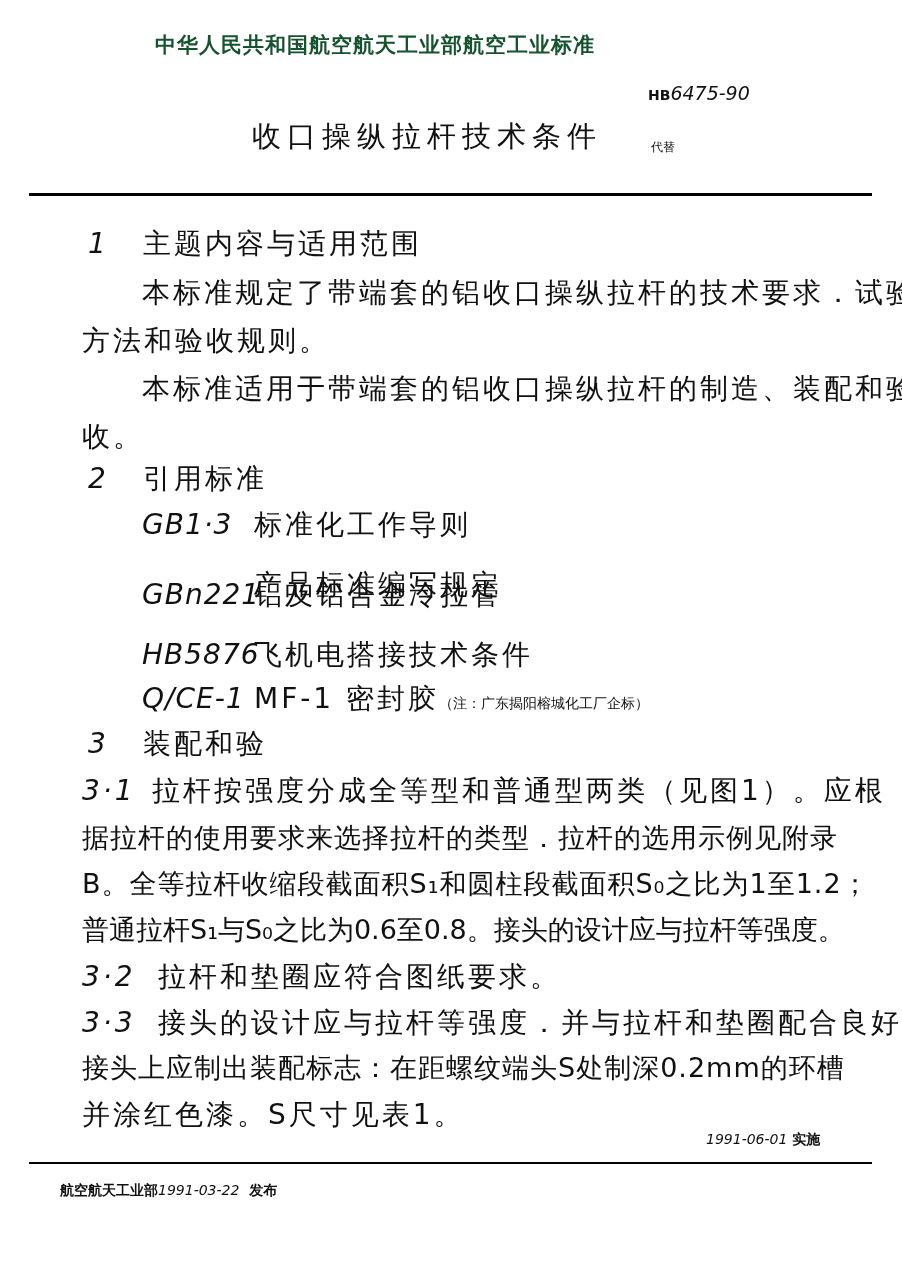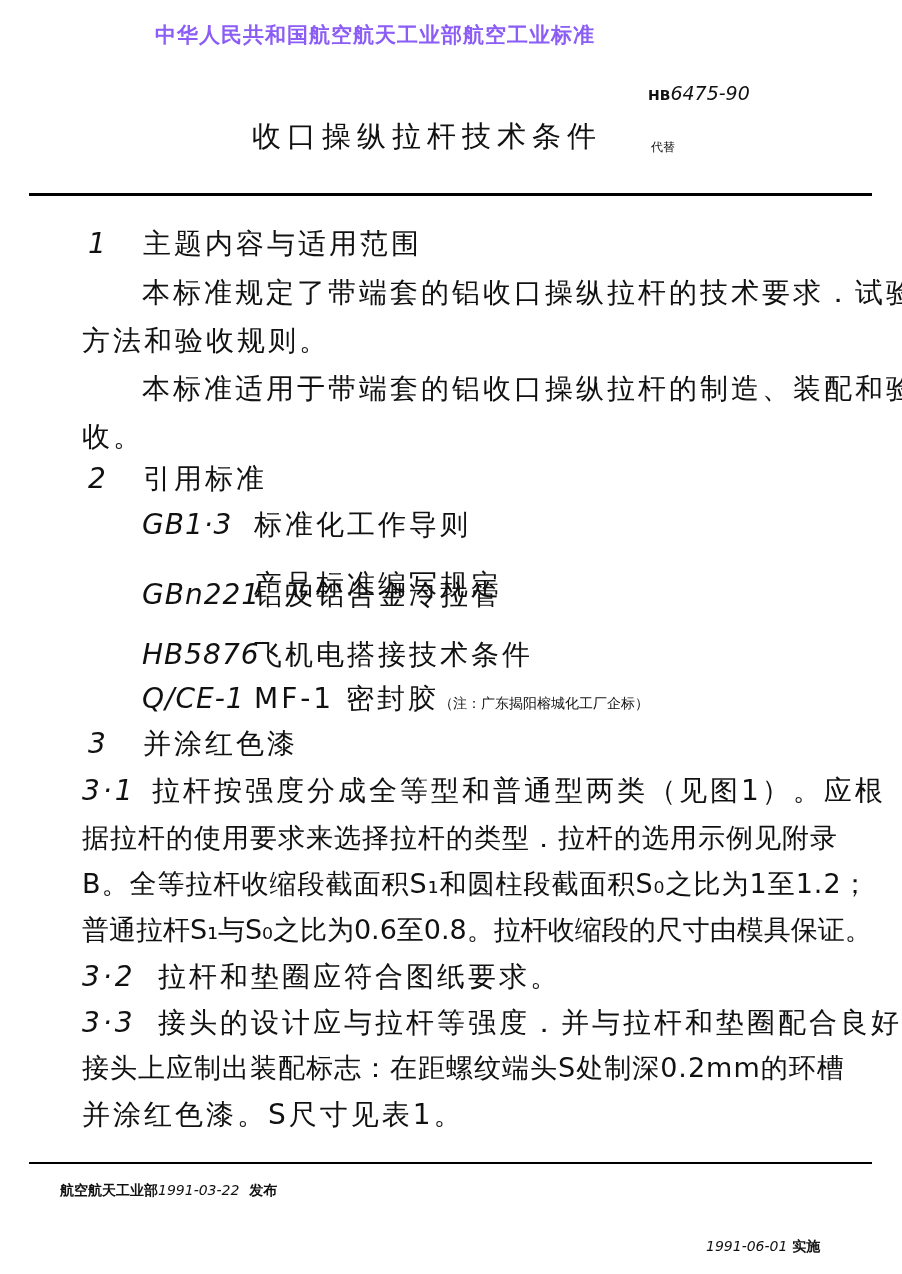--- a/index.html
+++ b/index.html
@@ -2,35 +2,35 @@
 <html><head>
 <meta charset="utf-8">
 <style>
   html, body { margin: 0; padding: 0; background: #ffffff; }
   body {
     width: 902px; height: 1274px; position: relative; overflow: hidden;
     color: #111111;
     font-family: "DejaVu Sans", sans-serif;
   }
   .abs { position: absolute; white-space: nowrap; }
-  .org { left: 155px; top: 21px; font-size: 21px; font-weight: bold; letter-spacing: 1px; color: #8b5cf6; }
+  .org { left: 155px; top: 31px; font-size: 21px; font-weight: bold; letter-spacing: 1px; color: #14532d; }
   .stdno { left: 648px; top: 82px; font-size: 19px; font-style: italic; font-family: "DejaVu Sans", sans-serif; }
   .stdno .hb { font-size: 14px; font-style: normal; font-weight: bold; text-align: right; }
   .doctitle { left: 252px; top: 117px; font-size: 29px; letter-spacing: 6px; }
   .replace { left: 651px; top: 139px; font-size: 12px; font-weight: normal; }
   .rule { position: absolute; left: 29px; width: 843px; height: 3px; background: #000; }
   .rule.top { top: 193px; }
   .rule.bottom { top: 1162px; height: 2px; }
   .num { font-style: italic; font-family: "DejaVu Sans", sans-serif; display: inline-block; }
   .line { position: absolute; white-space: nowrap; font-size: 28px; letter-spacing: 3px; }
   .note { font-size: 14px; letter-spacing: 0; }
 
   .footer-left { left: 60px; top: 1182px; font-size: 14px; font-weight: bold; }
   .footer-left .date, .footer-right .date { font-weight: normal; font-style: italic; }
-  .footer-right { left: 706px; top: 1238px; font-size: 14px; font-weight: bold; }
+  .footer-right { left: 706px; top: 1131px; font-size: 14px; font-weight: bold; }
 </style>
 </head>
 <body>
 
 <div class="abs org">中华人民共和国航空航天工业部航空工业标准</div>
 
 <div class="abs stdno">
   <span class="hb">HB</span><span>6475-90</span>
 </div>
 
@@ -59,29 +59,29 @@
   <span class="num" style="width:112px; letter-spacing:1px;">GBn221</span><span>铝及铝合金冷拉管</span>
 </div>
 <div class="line" style="left:142px; top:636px;">
   <span class="num" style="width:112px; letter-spacing:1px;">HB5876</span><span>飞机电搭接技术条件</span>
 </div>
 <div class="line" style="left:142px; top:680px;">
   <span class="num" style="width:112px; letter-spacing:1px;">Q/CE-1</span><span>MF-1 密封胶</span><span class="note">（注：广东揭阳榕城化工厂企标）</span>
 </div>
 
 <div class="line" style="left:88px; top:725px;">
-  <span class="num" style="width:55px;">3</span><span>并涂红色漆</span>
+  <span class="num" style="width:55px;">3</span><span>装配和验</span>
 </div>
 
 <div class="line" style="left:82px; top:772px;">
   <span class="num" style="width:70px;">3·1</span><span>拉杆按强度分成全等型和普通型两类（见图1）。应根</span>
 </div>
 <div class="line" style="left:82px; top:820px; font-size:27px; letter-spacing:1px;">据拉杆的使用要求来选择拉杆的类型．拉杆的选用示例见附录</div>
 <div class="line" style="left:82px; top:866px; font-size:27px; letter-spacing:1px;">B。全等拉杆收缩段截面积S₁和圆柱段截面积S₀之比为1至1.2；</div>
-<div class="line" style="left:82px; top:912px; font-size:27px; letter-spacing:0px;">普通拉杆S₁与S₀之比为0.6至0.8。拉杆收缩段的尺寸由模具保证。</div>
+<div class="line" style="left:82px; top:912px; font-size:27px; letter-spacing:0px;">普通拉杆S₁与S₀之比为0.6至0.8。接头的设计应与拉杆等强度。</div>
 
 <div class="line" style="left:82px; top:958px;">
   <span class="num" style="width:76px;">3·2</span><span>拉杆和垫圈应符合图纸要求。</span>
 </div>
 
 <div class="line" style="left:82px; top:1004px;">
   <span class="num" style="width:76px;">3·3</span><span>接头的设计应与拉杆等强度．并与拉杆和垫圈配合良好。</span>
 </div>
 <div class="line" style="left:82px; top:1050px; font-size:27px; letter-spacing:1px;">接头上应制出装配标志：在距螺纹端头S处制深0.2mm的环槽</div>
 <div class="line" style="left:82px; top:1096px;">并涂红色漆。S尺寸见表1。</div>

